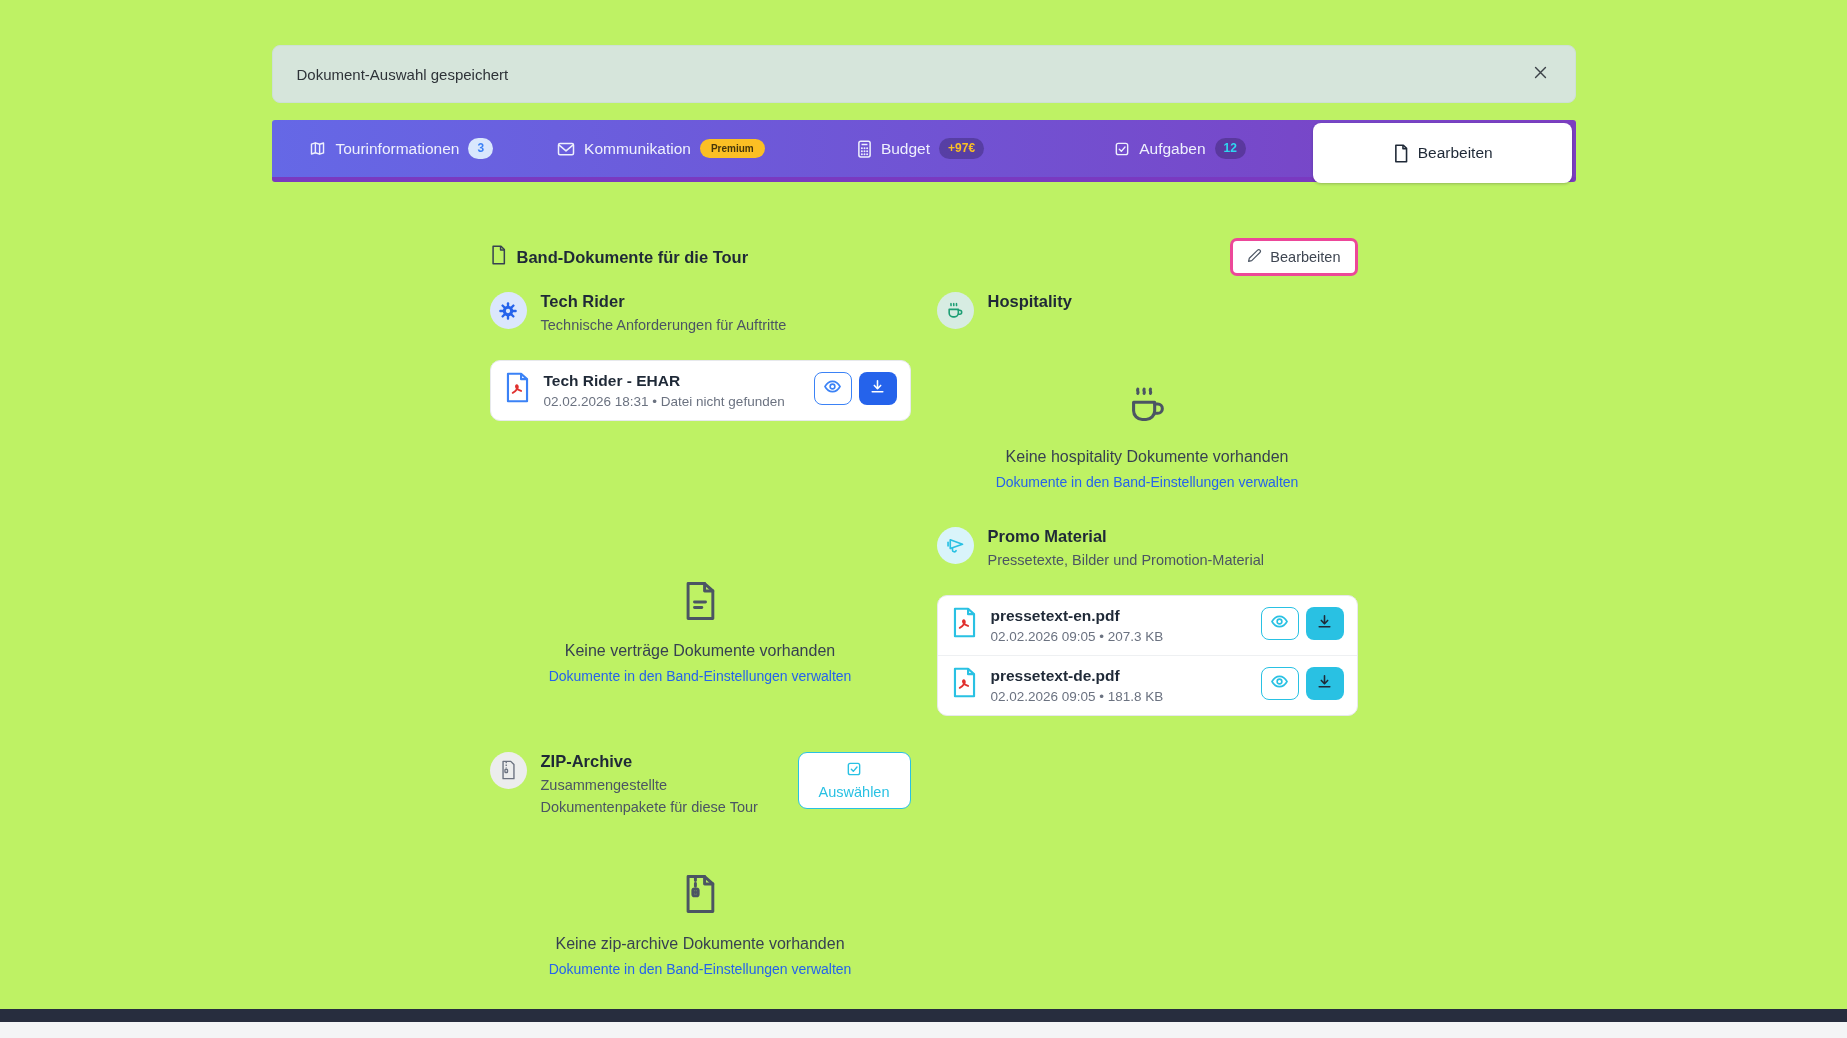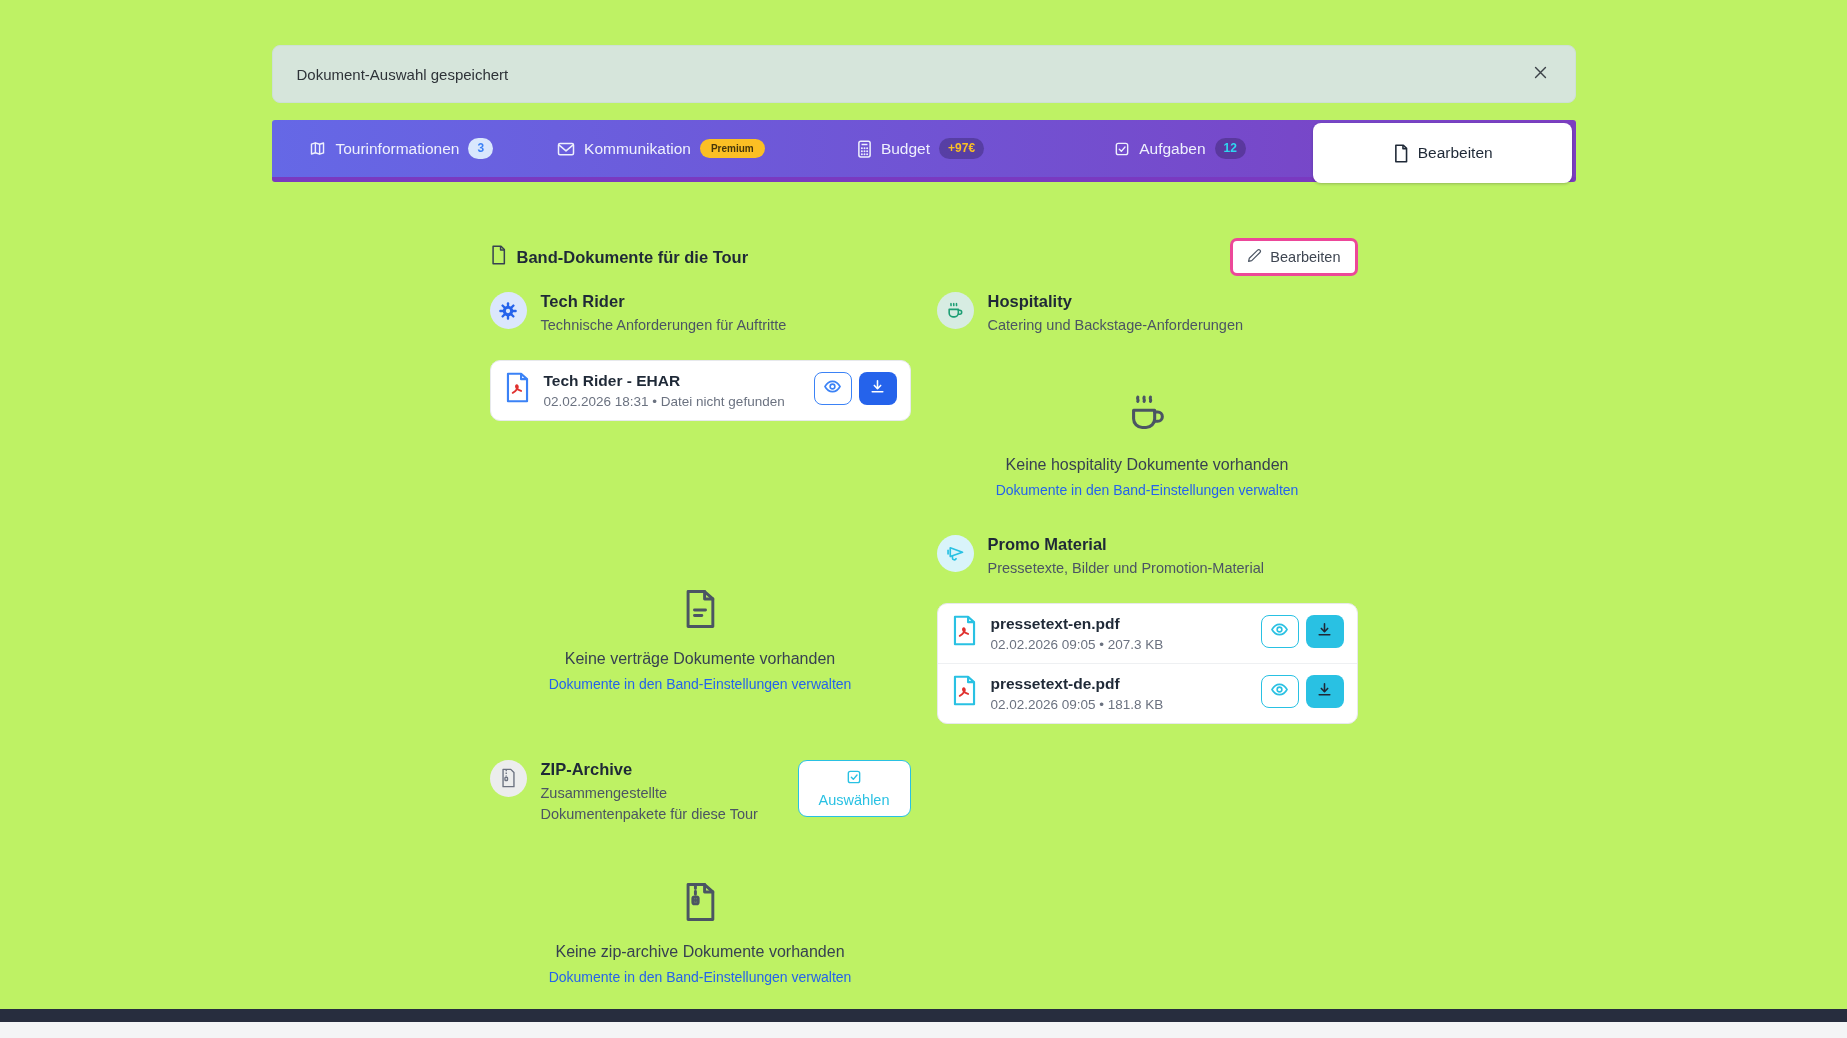--- a/index.html
+++ b/index.html
@@ -251,21 +251,20 @@
           <div class="sec-header">
             <div class="icon-circle ic-green">
               <svg width="20" height="20" viewBox="0 0 24 24" fill="none" stroke="#1d9e74" stroke-width="1.9" stroke-linecap="round" stroke-linejoin="round">
                   <path d="M5 10h11v4.5A4.5 4.5 0 0 1 11.5 19h-2A4.5 4.5 0 0 1 5 14.5z"></path>
                   <path d="M16 11h1.6a2.4 2.4 0 1 1 0 4.8H16"></path>
                   <path d="M7.2 3.2c-.5.9.5 1.3 0 2.2M10.5 3.2c-.5.9.5 1.3 0 2.2M13.8 3.2c-.5.9.5 1.3 0 2.2"></path>
                 </svg>
             </div>
             <div class="sec-text">
               <div class="sec-title">Hospitality</div>
-              <div class="sec-sub">Catering und Backstage-Anforderungen</div>
             </div>
           </div>
           <div class="empty">
             <span class="empty-icon">
               <svg width="46" height="46" viewBox="0 0 24 24" fill="none" stroke="#4b5563" stroke-width="1.6" stroke-linecap="round" stroke-linejoin="round">
                   <path d="M5 10h11v4.5A4.5 4.5 0 0 1 11.5 19h-2A4.5 4.5 0 0 1 5 14.5z"></path>
                   <path d="M16 11h1.6a2.4 2.4 0 1 1 0 4.8H16"></path>
                   <path d="M7.2 3.2c-.5.9.5 1.3 0 2.2M10.5 3.2c-.5.9.5 1.3 0 2.2M13.8 3.2c-.5.9.5 1.3 0 2.2"></path>
                 </svg>
             </span>

